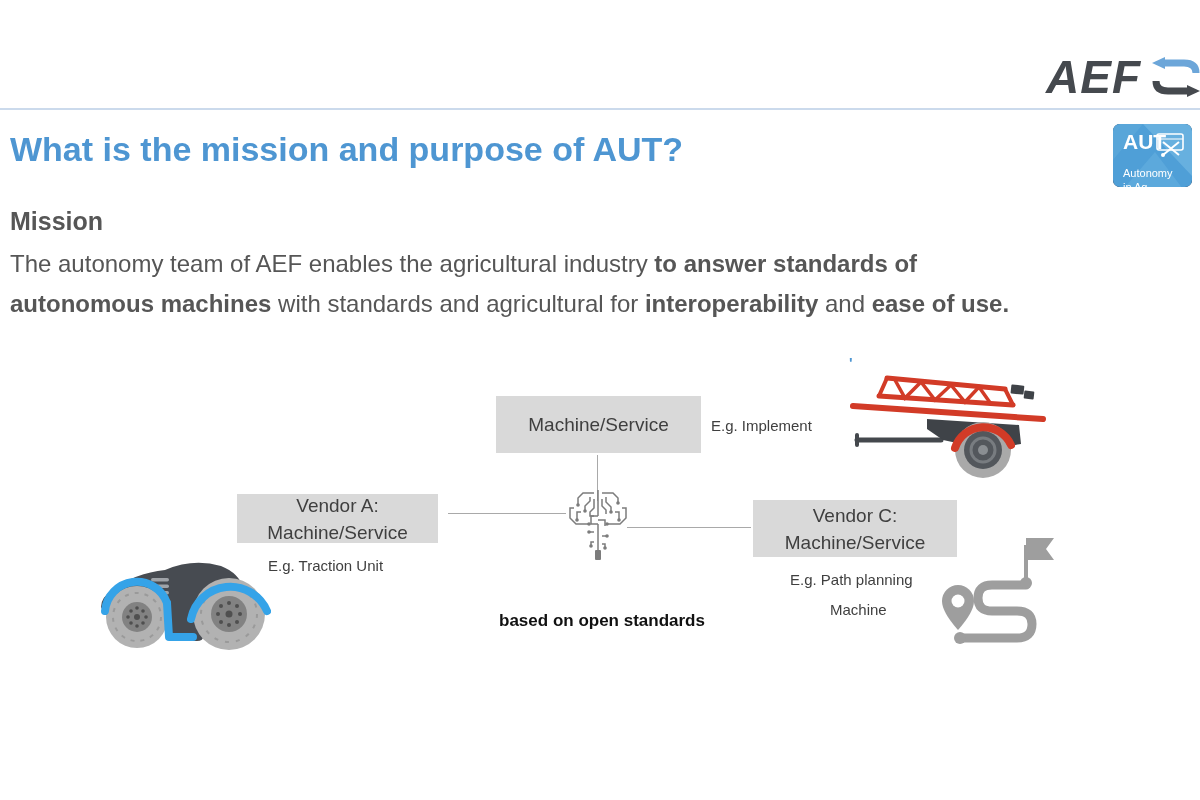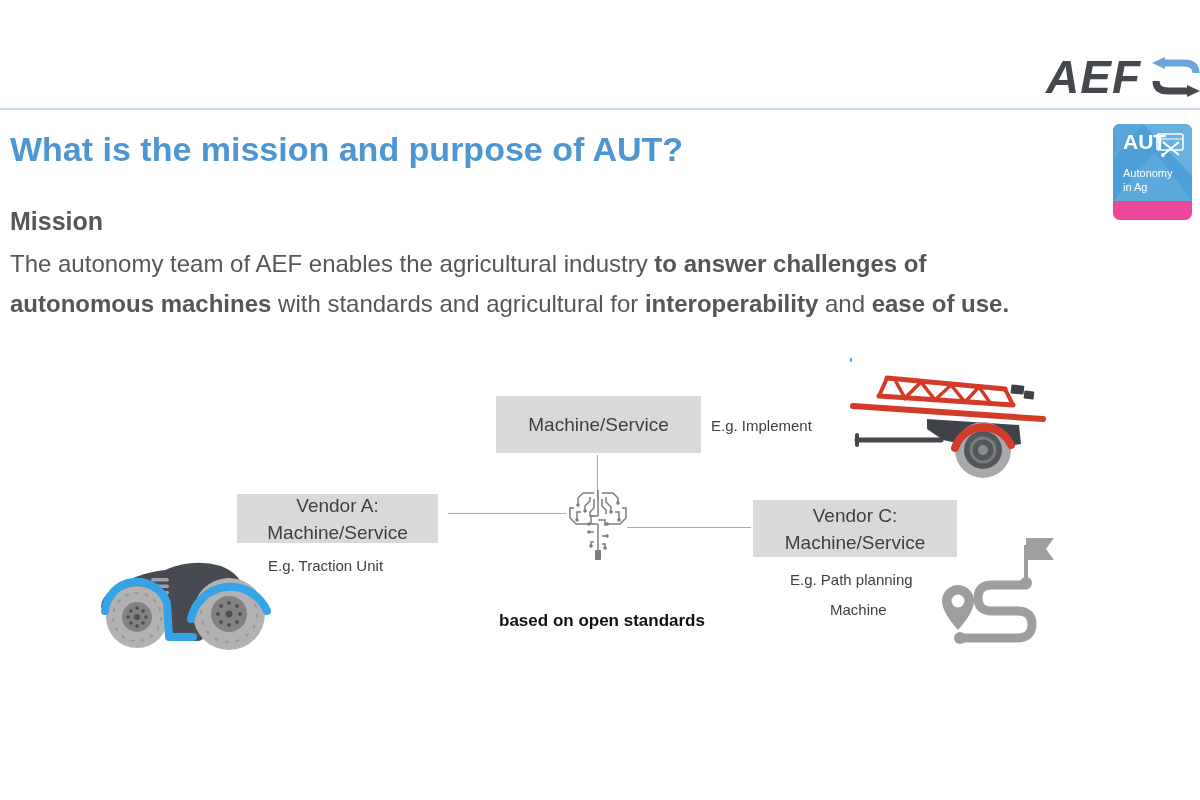--- a/index.html
+++ b/index.html
@@ -6,21 +6,21 @@
   .slide{position:relative;width:1200px;height:800px;background:#ffffff;overflow:hidden;
          font-family:"Liberation Sans", sans-serif;}
   .abs{position:absolute;}
 
   
   .logo{left:1046px;top:50px;display:flex;align-items:center;gap:8px;}
   .logo-text{font-size:46px;font-weight:700;font-style:italic;color:#45494E;letter-spacing:1px;}
   .divider{left:0;top:108px;width:1200px;height:2px;background:#CBDAEC;}
 
   
-  .badge{left:1113px;top:124px;width:79px;height:96px;border-radius:7px;overflow:hidden;background:#ec4899;}
+  .badge{left:1113px;top:124px;width:79px;height:63px;border-radius:7px;overflow:hidden;background:#0f172a;}
   .badge svg.bg{position:absolute;left:0;top:0;}
   .badge-title{position:absolute;left:10px;top:6px;color:#fff;font-size:21px;font-weight:700;}
   .badge-sub{position:absolute;left:10px;top:42px;color:#fff;font-size:11px;font-weight:400;line-height:14px;white-space:pre-line;}
   .badge-icon{position:absolute;right:5px;top:7px;}
 
   .title{left:10px;top:130px;font-size:34px;font-weight:700;color:#4E96D2;white-space:nowrap;}
   .mission-h{left:10px;top:207px;font-size:25px;font-weight:700;color:#565656;}
   .para-line{left:10px;font-size:24px;color:#565656;white-space:nowrap;}
   .para-line.l1{top:250px;}
   .para-line.l2{top:290px;}
@@ -67,21 +67,21 @@
       <rect x="2" y="3" width="26" height="16" rx="2" fill="none" stroke="#fff" stroke-width="1.6"></rect>
       <path d="M2 8 H28" stroke="#fff" stroke-width="1.2"></path>
       <path d="M8 24 L24 11" stroke="#fff" stroke-width="2"></path>
       <path d="M8 11 L24 24" stroke="#fff" stroke-width="2"></path>
       <circle cx="8" cy="24" r="2" fill="#fff"></circle>
     </svg>
   </div>
 
   <div class="abs title">What is the mission and purpose of AUT?</div>
   <div class="abs mission-h">Mission</div>
-  <div class="abs para-line l1"><span>The autonomy team of AEF enables the agricultural industry </span><span style="font-weight: 700;">to answer challenges of</span></div>
+  <div class="abs para-line l1"><span>The autonomy team of AEF enables the agricultural industry </span><span style="font-weight: 700;">to answer standards of</span></div>
   <div class="abs para-line l2"><span style="font-weight: 700;">autonomous machines</span><span> with standards and agricultural for </span><span style="font-weight: 700;">interoperability</span><span> and </span><span style="font-weight: 700;">ease of use.</span></div>
 
   <div class="abs line" style="left:597px;top:455px;width:1px;height:46px;"></div>
   <div class="abs line" style="left:448px;top:513px;width:118px;height:1px;"></div>
   <div class="abs line" style="left:627px;top:527px;width:124px;height:1px;"></div>
 
   <div class="abs vbox b">
     <span>Machine/Service</span>
   </div>
   <div class="abs eg" style="left:711px;top:417px;">E.g. Implement</div>

